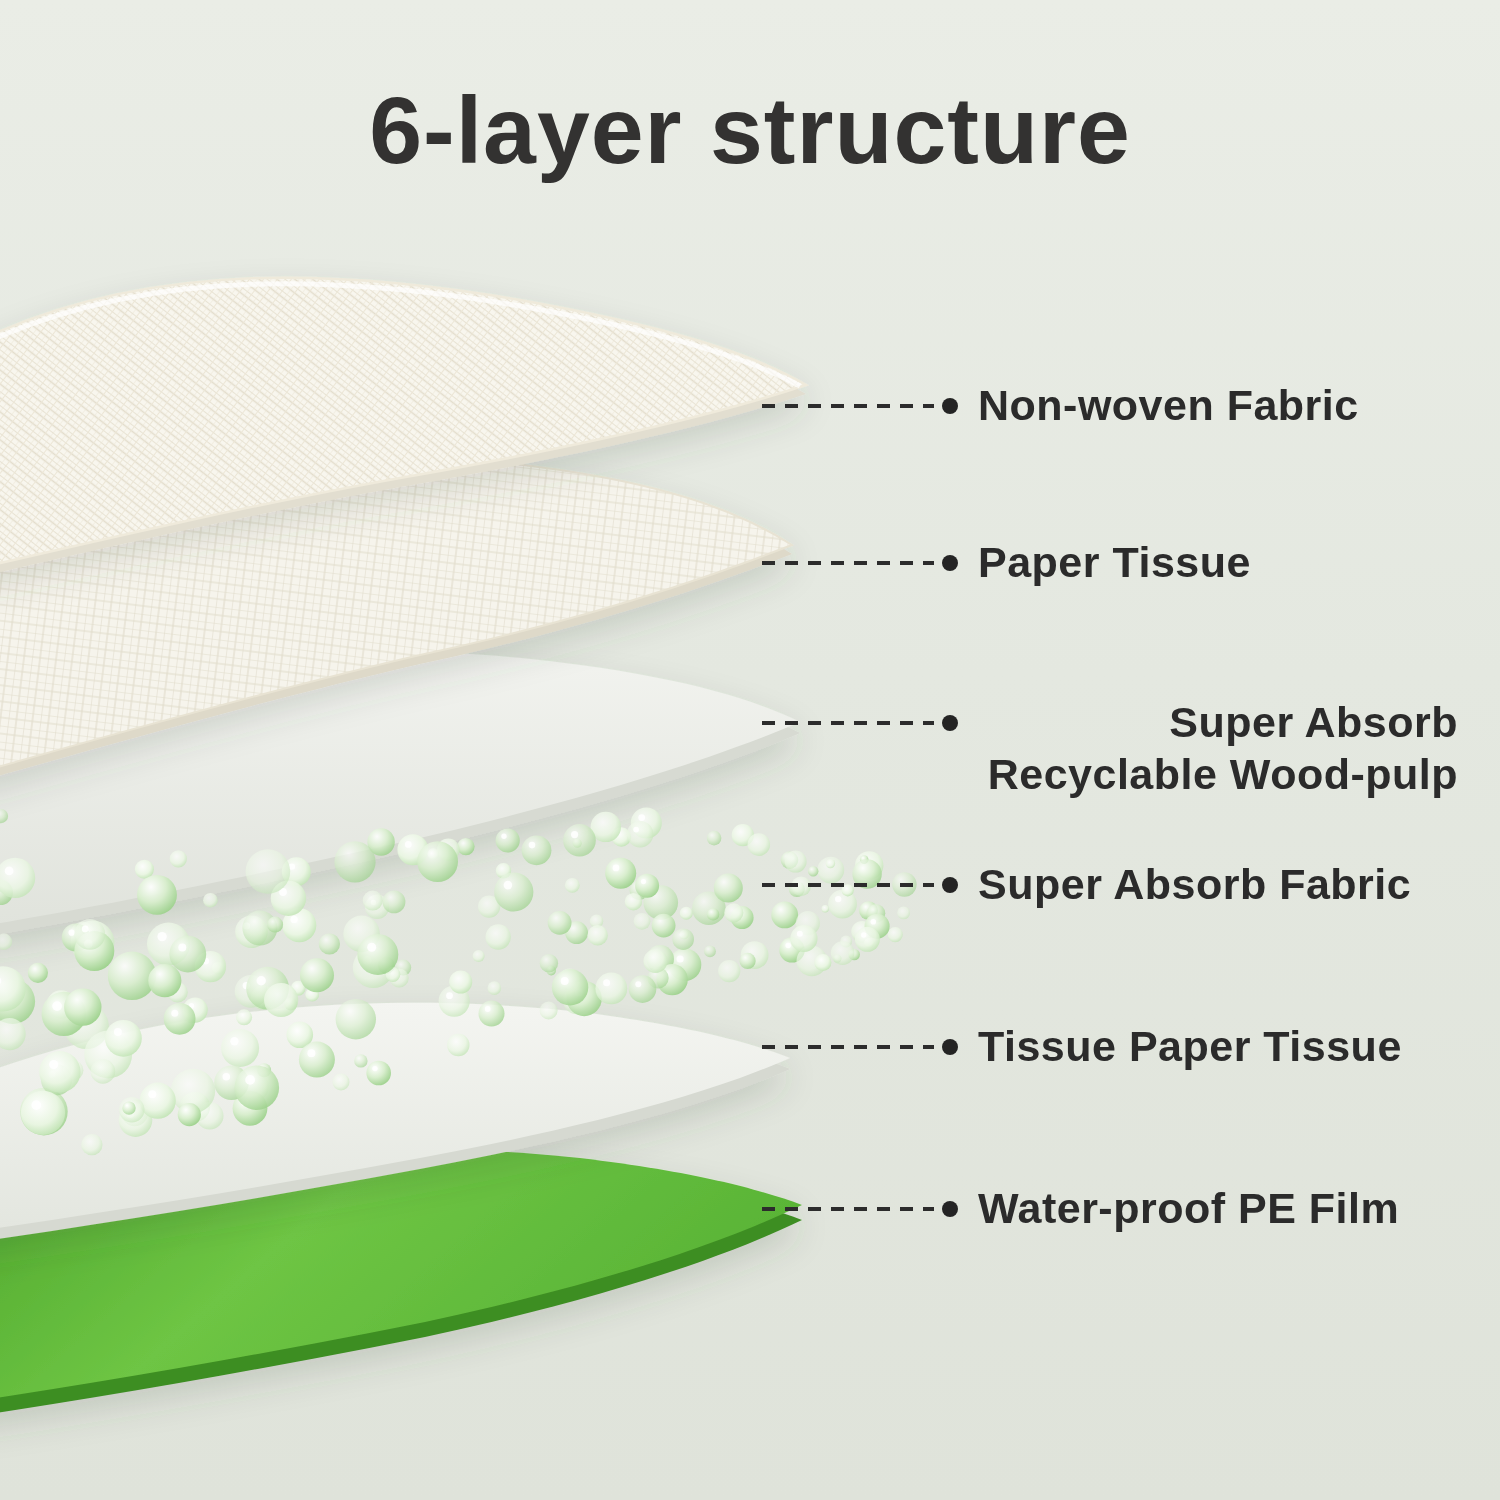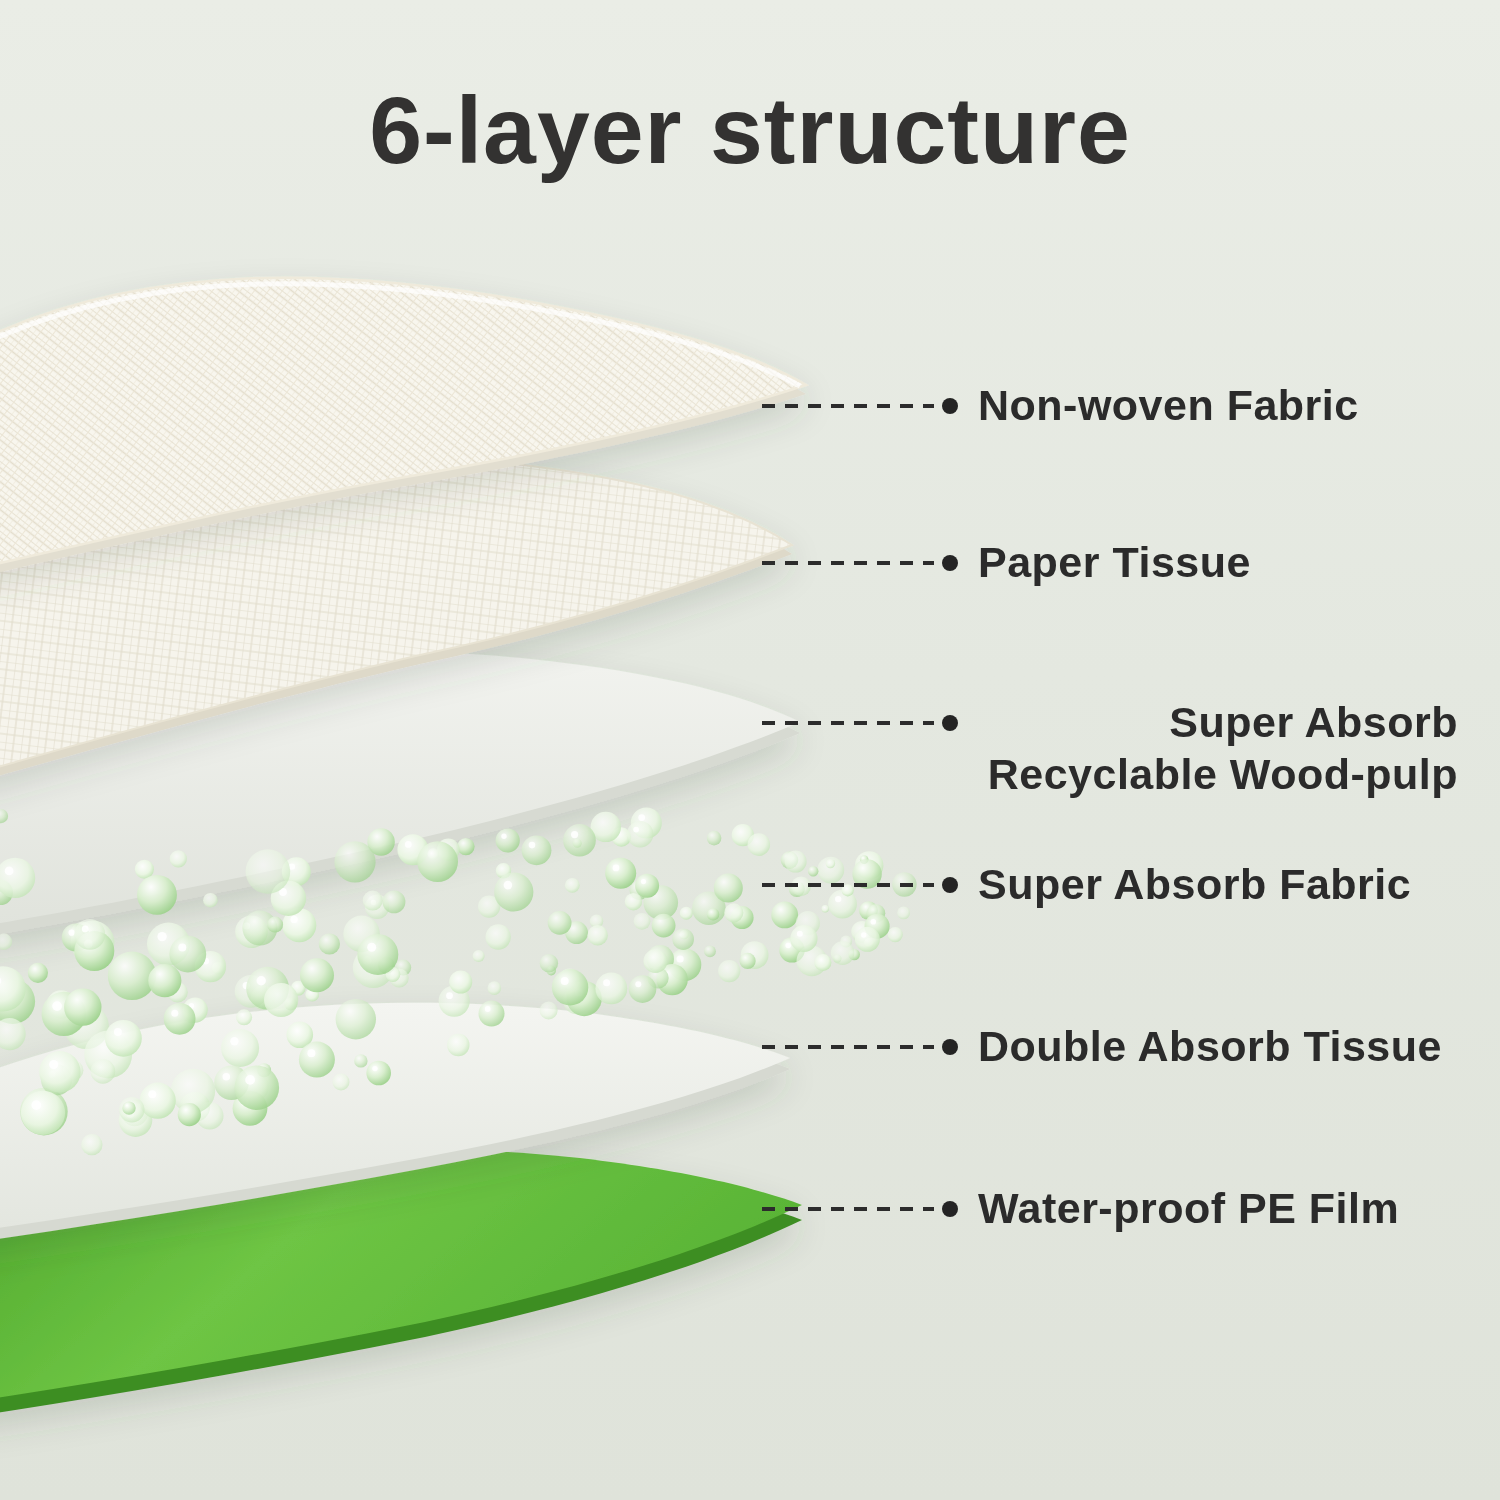--- a/index.html
+++ b/index.html
@@ -386,21 +386,21 @@
       <span class="label-text">Super Absorb Recyclable Wood-pulp</span>
     </div>
     <div class="label-row" style="top:859px">
       <span class="dash"></span>
       <span class="dot"></span>
       <span class="label-text">Super Absorb Fabric</span>
     </div>
     <div class="label-row" style="top:1021px">
       <span class="dash"></span>
       <span class="dot"></span>
-      <span class="label-text">Double Absorb Tissue</span>
+      <span class="label-text">Tissue Paper Tissue</span>
     </div>
     <div class="label-row" style="top:1183px">
       <span class="dash"></span>
       <span class="dot"></span>
       <span class="label-text">Water-proof PE Film</span>
     </div>
   </div>
 
 </div>
 

